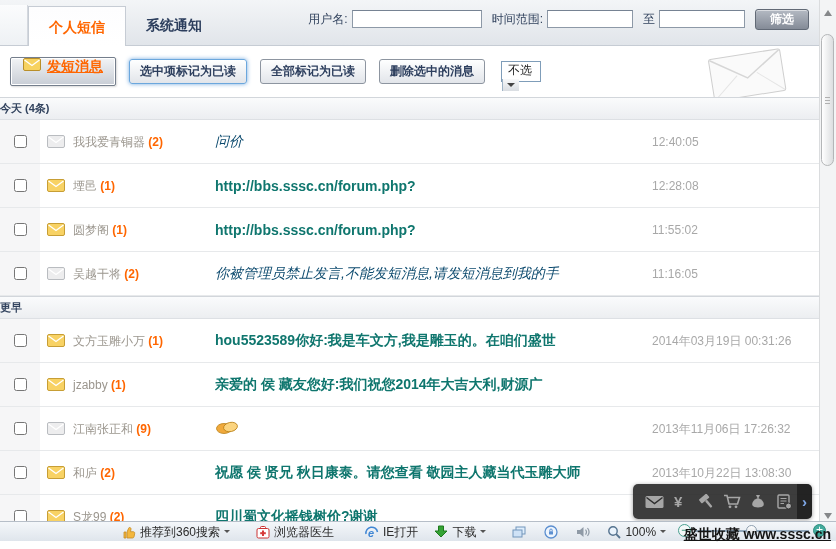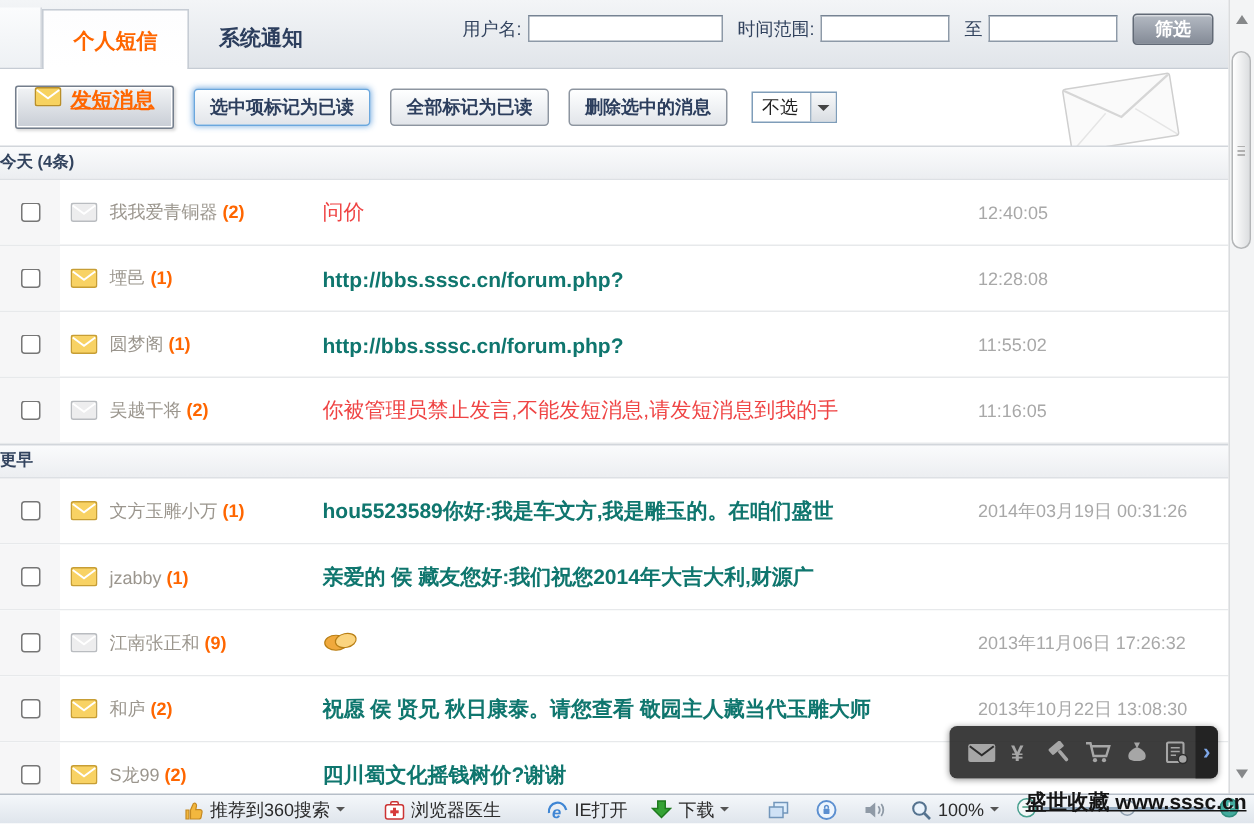--- a/index.html
+++ b/index.html
@@ -30,21 +30,21 @@
   .actionbar { position:absolute; top:46px; left:0; right:17px; height:51px; background:#fff;
     display:flex; align-items:center; padding-left:10px; gap:13px; }
   .send-btn { height:29px; padding:0 12px; display:flex; align-items:flex-start; gap:6px;
     background:linear-gradient(#f2f4f6,#c8cdd5); border:1px solid #747e8c; border-radius:2px;
     box-shadow:inset 0 0 0 1px #fff,1px 1px 2px rgba(0,0,0,.15);
     color:#f60; font-weight:bold; font-size:14px; cursor:pointer;text-decoration:underline; }
   .act { height:25px; padding:0 10px; font-size:12px; font-weight:bold; color:#2c3e5d;
     background:linear-gradient(#feffff,#e2e5ea); border:1px solid #8d95a0; border-radius:3px; cursor:pointer; }
   .act.focus { border-color:#6ba7dd; box-shadow:0 0 4px rgba(100,160,220,.9); }
   .select { display:flex; height:21px; border:1px solid #7f9db9; background:#fff; align-items:center;
-    margin-left:3px; cursor:pointer; }
+    margin-left:3px; cursor:pointer;flex-direction:column; }
   .sel-val { padding:0 8px 0 6px; font-size:12px; color:#222; }
   .sel-btn { width:17px; align-self:stretch; background:linear-gradient(#f8f9fa,#d9dde2);
     border-left:1px solid #9fb3c6; display:flex; align-items:center; justify-content:center; }
   .dd { width:0; height:0; border:4px solid transparent; border-top-color:#444; margin-top:4px; }
 
   .deco-envelope { position:absolute; left:703px; top:48px; }
 
   
   #message-list { position:absolute; top:97px; left:0; right:17px; }
   .sec-bar { height:23px; line-height:21px; background:linear-gradient(#fafbfc,#eceef1);
@@ -53,21 +53,21 @@
   .row { position:relative; height:44px; border-bottom:1px solid #e7e9eb; background:#fff; }
   .c-check { position:absolute; left:0; top:0; bottom:0; width:40px; background:#f6f6f7; }
   .c-check input { position:absolute; left:14px; top:50%; margin-top:-7px; }
   .c-env { position:absolute; left:47px; top:50%; margin-top:-7px; line-height:0; }
   .c-sender { position:absolute; left:73px; top:50%; transform:translateY(-50%);
     font-size:12px; color:#9b968e; white-space:nowrap; cursor:pointer; }
   .s-count { color:#f60; font-weight:bold; }
   .c-msg { position:absolute; left:215px; right:178px; top:50%; transform:translateY(-50%);
     font-size:14px; white-space:nowrap; overflow:hidden; cursor:pointer; }
   .row.unread .c-msg { color:#0f766e; font-weight:bold; }
-  .row.read .c-msg { color:#ef4444; font-weight:normal; }
+  .row.read .c-msg { color:#0c4a6e; font-weight:normal;font-style:italic; }
   .c-time { position:absolute; left:652px; top:50%; transform:translateY(-50%);
     font-size:12px; color:#a8a8a8; white-space:nowrap; }
 
   
   .scroll { position:absolute; top:0; right:0; bottom:20px; width:17px; background:#f3f4f5;
     border-left:1px solid #dadcde; z-index:4; }
   .sb-up { position:absolute; top:6px; left:4px; width:0; height:0;
     border:4.5px solid transparent; border-bottom:6px solid #86888a; cursor:pointer; }
   .sb-down { position:absolute; bottom:6px; left:4px; width:0; height:0;
     border:4.5px solid transparent; border-top:6px solid #86888a; cursor:pointer; }
@@ -80,21 +80,21 @@
   
   .floatbar { position:absolute; left:633px; top:484px; width:179px; height:35px;
     background:rgba(40,40,40,.9); border-radius:5px; display:flex; align-items:center;
     padding-left:9px; box-shadow:0 1px 4px rgba(0,0,0,.4); z-index:6; }
   .fb-icon { width:26px; display:flex; justify-content:center; cursor:pointer; line-height:0; }
   .fb-expander { margin-left:auto; width:15px; height:35px; display:flex; align-items:center;
     justify-content:center; color:#7fa8e8; font-size:15px; font-weight:bold;
     background:rgba(15,15,15,.55); border-radius:0 5px 5px 0; cursor:pointer; }
 
   
-  .statusbar { position:absolute; left:0; right:0; bottom:0; height:20px;
+  .statusbar { position:absolute; left:0; right:0; bottom:8px; height:20px;
     background:linear-gradient(#f4f7fa,#dfe5ec); border-top:1px solid #b6bec8;
     display:flex; align-items:center; font-size:12px; color:#2b2b2b; z-index:20; }
   .sb-item { display:flex; align-items:center; gap:4px; white-space:nowrap; cursor:pointer; line-height:0; }
   .sb-item span { line-height:14px; }
   .caret { width:0; height:0; border:3.5px solid transparent; border-top-color:#555; margin-top:3px; }
   .i1 { margin-left:122px; } .i2 { margin-left:26px;text-align:right; } .i3 { margin-left:30px; }
   .i4 { margin-left:16px; } .i5 { margin-left:26px; } .i6 { margin-left:18px; }
   .i7 { margin-left:18px; } .i8 { margin-left:16px; }
   .zoom-slider { position:absolute; right:10px; bottom:3px; width:148px; height:14px; }
   .zs-track { position:absolute; left:17px; right:17px; top:6px; height:2px; background:#93a9bd; }

